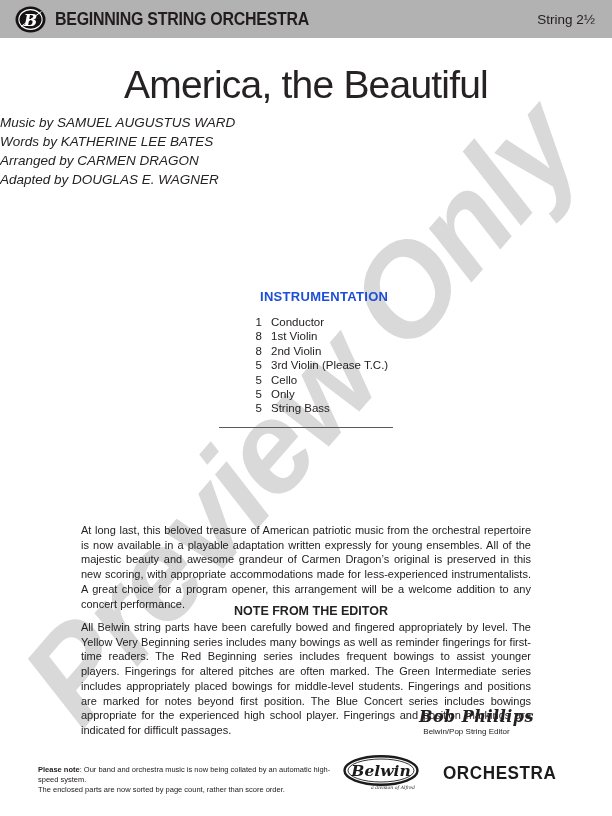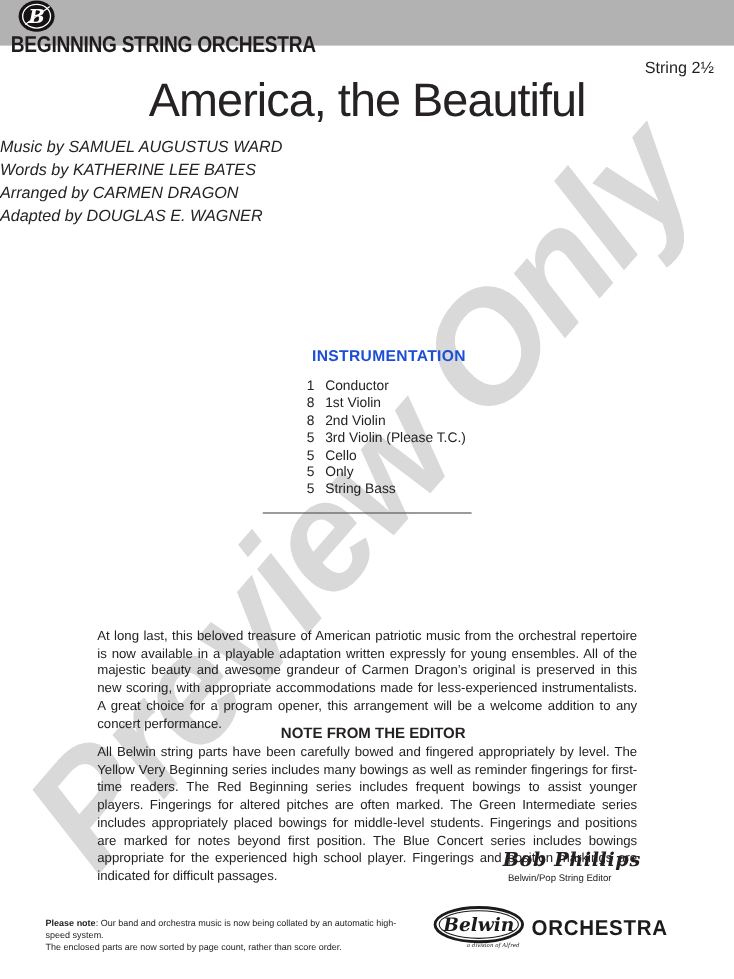--- a/index.html
+++ b/index.html
@@ -15,21 +15,21 @@
     font-size:128px; font-weight:bold; font-style:italic;
     letter-spacing:-3px; white-space:nowrap; color:#d9d9d9;
     z-index:0; user-select:none;
   }
 
   .content { position:absolute; inset:0; z-index:1; }
 
   
   .topbar {
     position:absolute; top:0; left:0; right:0; height:38px;
-    background:#b3b2b2; display:flex; flex-direction:column;
+    background:#b3b2b2; display:flex; align-items:center;
   }
   .topbar .logo { margin-left:15px; display:flex; align-items:center; }
   .series {
     margin-left:9px; font-size:19px; font-weight:700; color:#211d1e;
     letter-spacing:-0.3px; white-space:nowrap;
     transform:scaleX(0.84); transform-origin:left center;
   }
   .grade { margin-left:auto; margin-right:17px; font-size:13.5px; color:#211d1e; }
 
   
@@ -76,21 +76,21 @@
   }
   .sig-title { font-size:8px; margin-top:1px; color:#242021; }
 
   
   .footnote {
     position:absolute; top:765px; left:38px; width:312px;
     font-size:7.5px; line-height:10px; color:#252122;
   }
   .fn-label { font-weight:700; }
 
-  .publisher { position:absolute; top:755px; right:50px; display:flex; align-items:center; }
+  .publisher { position:absolute; top:755px; right:50px; display:flex; align-items:center;gap:18px; }
   .pub-orch {
     font-size:18px; font-weight:700; letter-spacing:0.6px; color:#1b1b1b;
     margin-left:4px; transform:scaleX(0.95); transform-origin:left center; white-space:nowrap;
   }
 </style>
 </head>
 <body>
 
 <div class="page">
 

